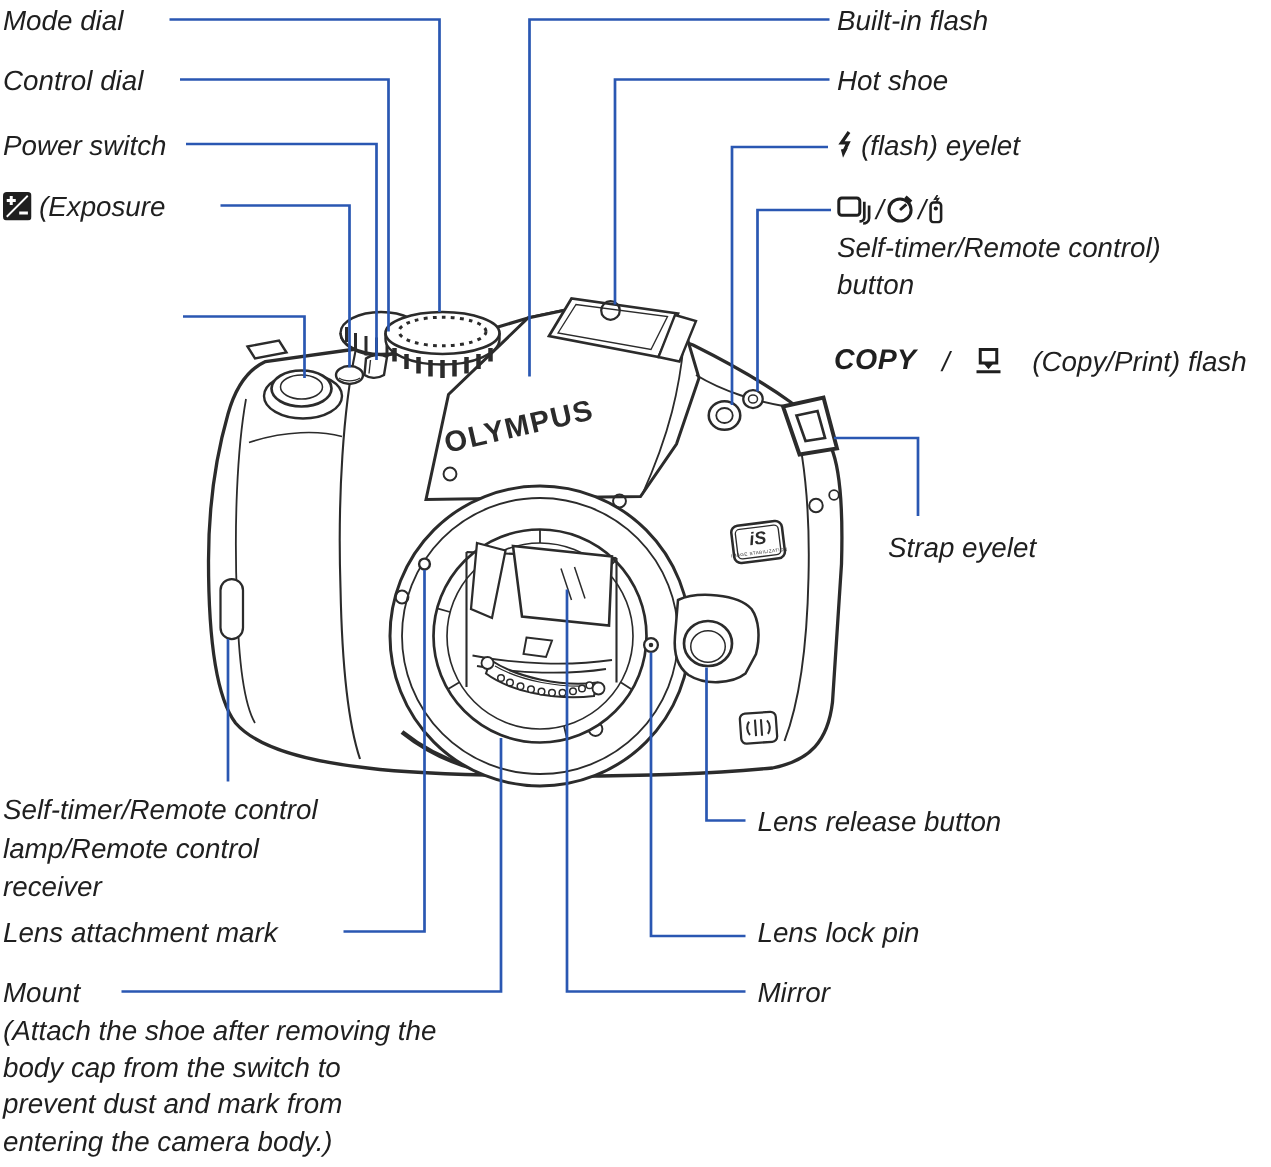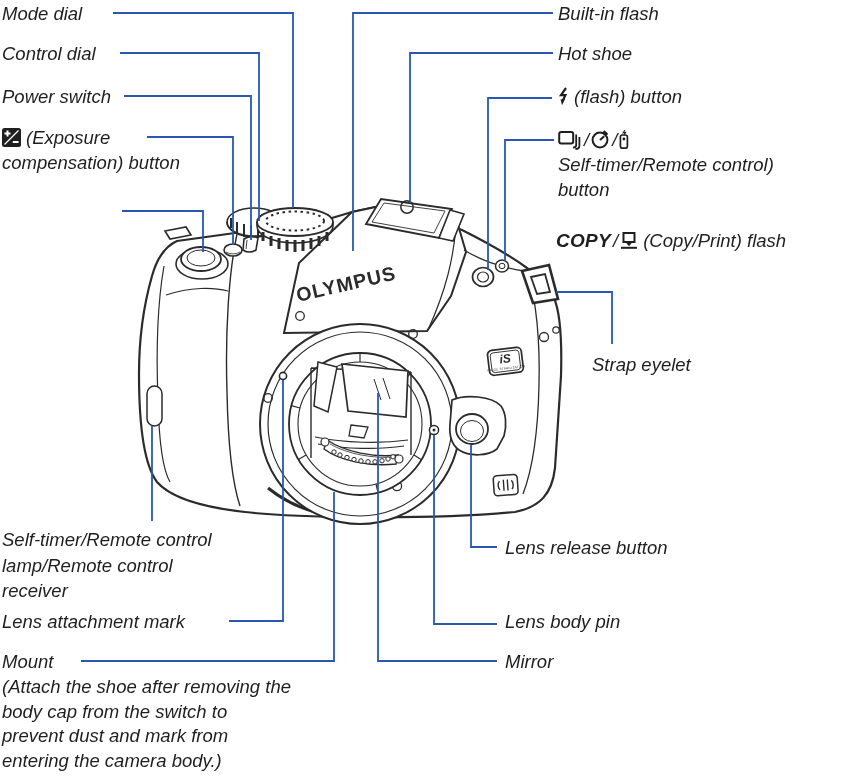--- a/index.html
+++ b/index.html
@@ -199,34 +199,33 @@
 
 <div class="label" style="left:2px;top:125px">
   <div class="row">
     <svg class="icon" width="19" height="19" viewBox="0 0 19 19">
       <rect x="0" y="0" width="19" height="19" rx="2.5" fill="currentColor"></rect>
       <path d="M16.5,2.5 L2.5,16.5" stroke="#fff" stroke-width="1.2"></path>
       <path d="M5.5,2.6 V8.6 M2.5,5.6 H8.5 M10.8,14 H16.6" stroke="#fff" stroke-width="2"></path>
     </svg>
     <span>(Exposure</span>
   </div>
-  <div>compensation) button</div>
 </div>
 
 
 <div class="label" style="left:558px;top:1px">Built-in flash</div>
 <div class="label" style="left:558px;top:41px">Hot shoe</div>
 
 <div class="label" style="left:558px;top:84px">
   <div class="row">
     <svg class="icon" width="11" height="19" viewBox="0 0 11 19">
       <path d="M8,1 L3,8.2 H7.4 L4.6,14" fill="none" stroke="currentColor" stroke-width="2.2"></path>
       <polygon points="2.6,12.6 7.2,11.7 4,18.2" fill="currentColor"></polygon>
     </svg>
-    <span>(flash) button</span>
+    <span>(flash) eyelet</span>
   </div>
 </div>
 
 <div class="label" style="left:558px;top:127px">
   <div class="row" style="gap:2px">
     <svg class="icon" width="24" height="20" viewBox="0 0 24 20">
       <rect x="1.2" y="2" width="14" height="11.5" rx="2" fill="none" stroke="currentColor" stroke-width="2"></rect>
       <path d="M18.2,4.5 V15 C18.2,16.8 16.6,17.6 15,17.6" fill="none" stroke="currentColor" stroke-width="1.8"></path>
       <path d="M21.4,7 V15.4 C21.4,18 19.2,19 17.4,19" fill="none" stroke="currentColor" stroke-width="1.8"></path>
     </svg>
@@ -241,21 +240,21 @@
       <rect x="1.4" y="5" width="7" height="13.2" rx="2" fill="none" stroke="currentColor" stroke-width="1.7"></rect>
       <circle cx="4.9" cy="9" r="1.4" fill="currentColor"></circle>
       <path d="M6,0 L4.2,2.8 L6.6,2.4 L5,5" fill="none" stroke="currentColor" stroke-width="1.1"></path>
     </svg>
   </div>
   <div>Self-timer/Remote control)</div>
   <div>button</div>
 </div>
 
 <div class="label" style="left:556px;top:228px">
-  <div class="row" style="gap:2px">
+  <div class="row" style="gap:17px">
     <span class="bold" style="font-size:19px">COPY</span>
     <span>/</span>
     <svg class="icon" width="18" height="19" viewBox="0 0 18 19">
       <path d="M3.5,2 H14.5 V11 H3.5 Z" fill="none" stroke="currentColor" stroke-width="2"></path>
       <polygon points="5.5,11 12.5,11 9,15.2" fill="currentColor"></polygon>
       <path d="M1,16.8 H17" stroke="currentColor" stroke-width="2"></path>
     </svg>
     <span style="margin-left:3px">(Copy/Print) flash</span>
   </div>
 </div>
@@ -272,16 +271,16 @@
 <div class="label" style="left:2px;top:649px">Mount</div>
 
 <div class="label" style="left:2px;top:675px;line-height:24.6px">
   <div>(Attach the shoe after removing the</div>
   <div>body cap from the switch to</div>
   <div>prevent dust and mark from</div>
   <div>entering the camera body.)</div>
 </div>
 
 <div class="label" style="left:505px;top:535px">Lens release button</div>
-<div class="label" style="left:505px;top:609px">Lens body pin</div>
+<div class="label" style="left:505px;top:609px">Lens lock pin</div>
 <div class="label" style="left:505px;top:649px">Mirror</div>
 
 </div>
 
 </body></html>

